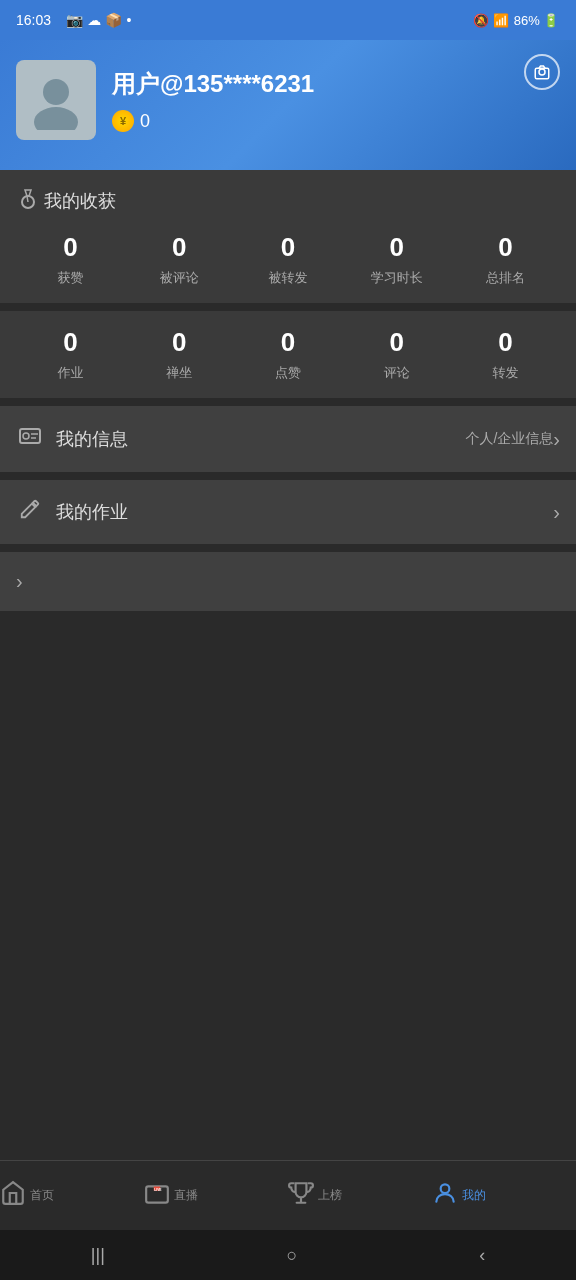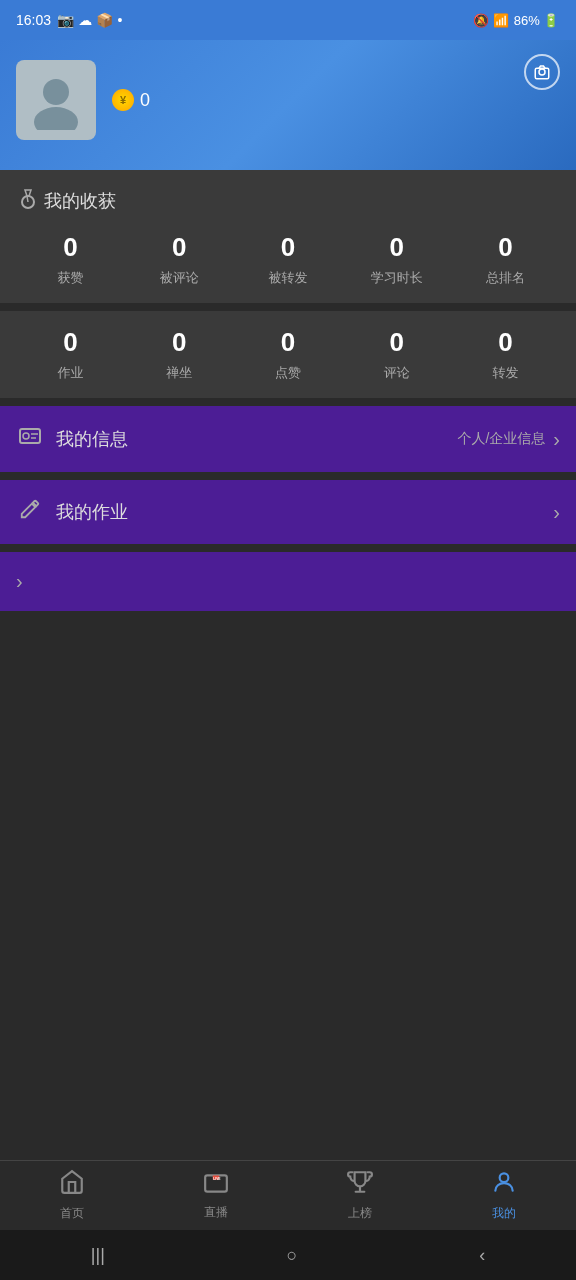--- a/index.html
+++ b/index.html
@@ -27,21 +27,21 @@
       justify-content: space-between;
       padding: 0 16px;
       color: white;
       font-size: 14px;
       font-weight: 500;
     }
 
     .status-bar-left {
       display: flex;
       align-items: center;
-      gap: 6px;
+      gap: 15px;
     }
 
     .status-bar-right {
       display: flex;
       align-items: center;
       gap: 4px;
       font-size: 13px;
     }
 
     
@@ -166,21 +166,21 @@
       font-weight: bold;
     }
 
     .stat-label {
       color: #aaaaaa;
       font-size: 13px;
     }
 
     
     .menu-item {
-      background-color: #4c1d95;
+      background-color: #404040;
       margin-bottom: 8px;
       padding: 18px 16px;
       display: flex;
       align-items: center;
       justify-content: space-between;
       cursor: pointer;
     }
 
     .menu-item-left {
       display: flex;
@@ -196,21 +196,21 @@
     }
 
     .menu-label {
       color: #dddddd;
       font-size: 18px;
     }
 
     .menu-right {
       display: flex;
       align-items: center;
-      gap: 8px;
+      gap: 0;
       color: #aaaaaa;
       font-size: 14px;
     }
 
     .chevron {
       color: #aaaaaa;
       font-size: 20px;
     }
 
     
@@ -222,21 +222,21 @@
       height: 70px;
       background-color: #2a2a2a;
       display: flex;
       align-items: center;
       justify-content: space-around;
       border-top: 1px solid #444;
     }
 
     .nav-item {
       display: flex;
-      flex-direction: column;
+      flex-direction: row;
       align-items: center;
       gap: 4px;
       flex: 1;
       cursor: pointer;
     }
 
     .nav-icon {
       font-size: 24px;
       color: #888888;
     }
@@ -302,20 +302,21 @@
 </div>
 
 <div class="header">
   <div class="avatar-container">
     <svg class="avatar-icon" viewBox="0 0 60 60" xmlns="http://www.w3.org/2000/svg">
       <circle cx="30" cy="22" r="13" fill="#78909C"></circle>
       <ellipse cx="30" cy="52" rx="22" ry="15" fill="#78909C"></ellipse>
     </svg>
   </div>
   <div class="user-info">
+    <span class="username">用户@135****6231</span>
     <div class="coins-row">
       <div class="coin-icon">¥</div>
       <span>0</span>
     </div>
   </div>
   <div class="camera-btn">
     <svg width="18" height="18" viewBox="0 0 24 24" fill="white" xmlns="http://www.w3.org/2000/svg">
       <circle cx="12" cy="12" r="4" stroke="white" stroke-width="2" fill="none"></circle>
       <rect x="3" y="7" width="18" height="14" rx="2" stroke="white" stroke-width="2" fill="none"></rect>
       <path d="M8 7 L10 4 L14 4 L16 7" stroke="white" stroke-width="2" fill="none"></path>

